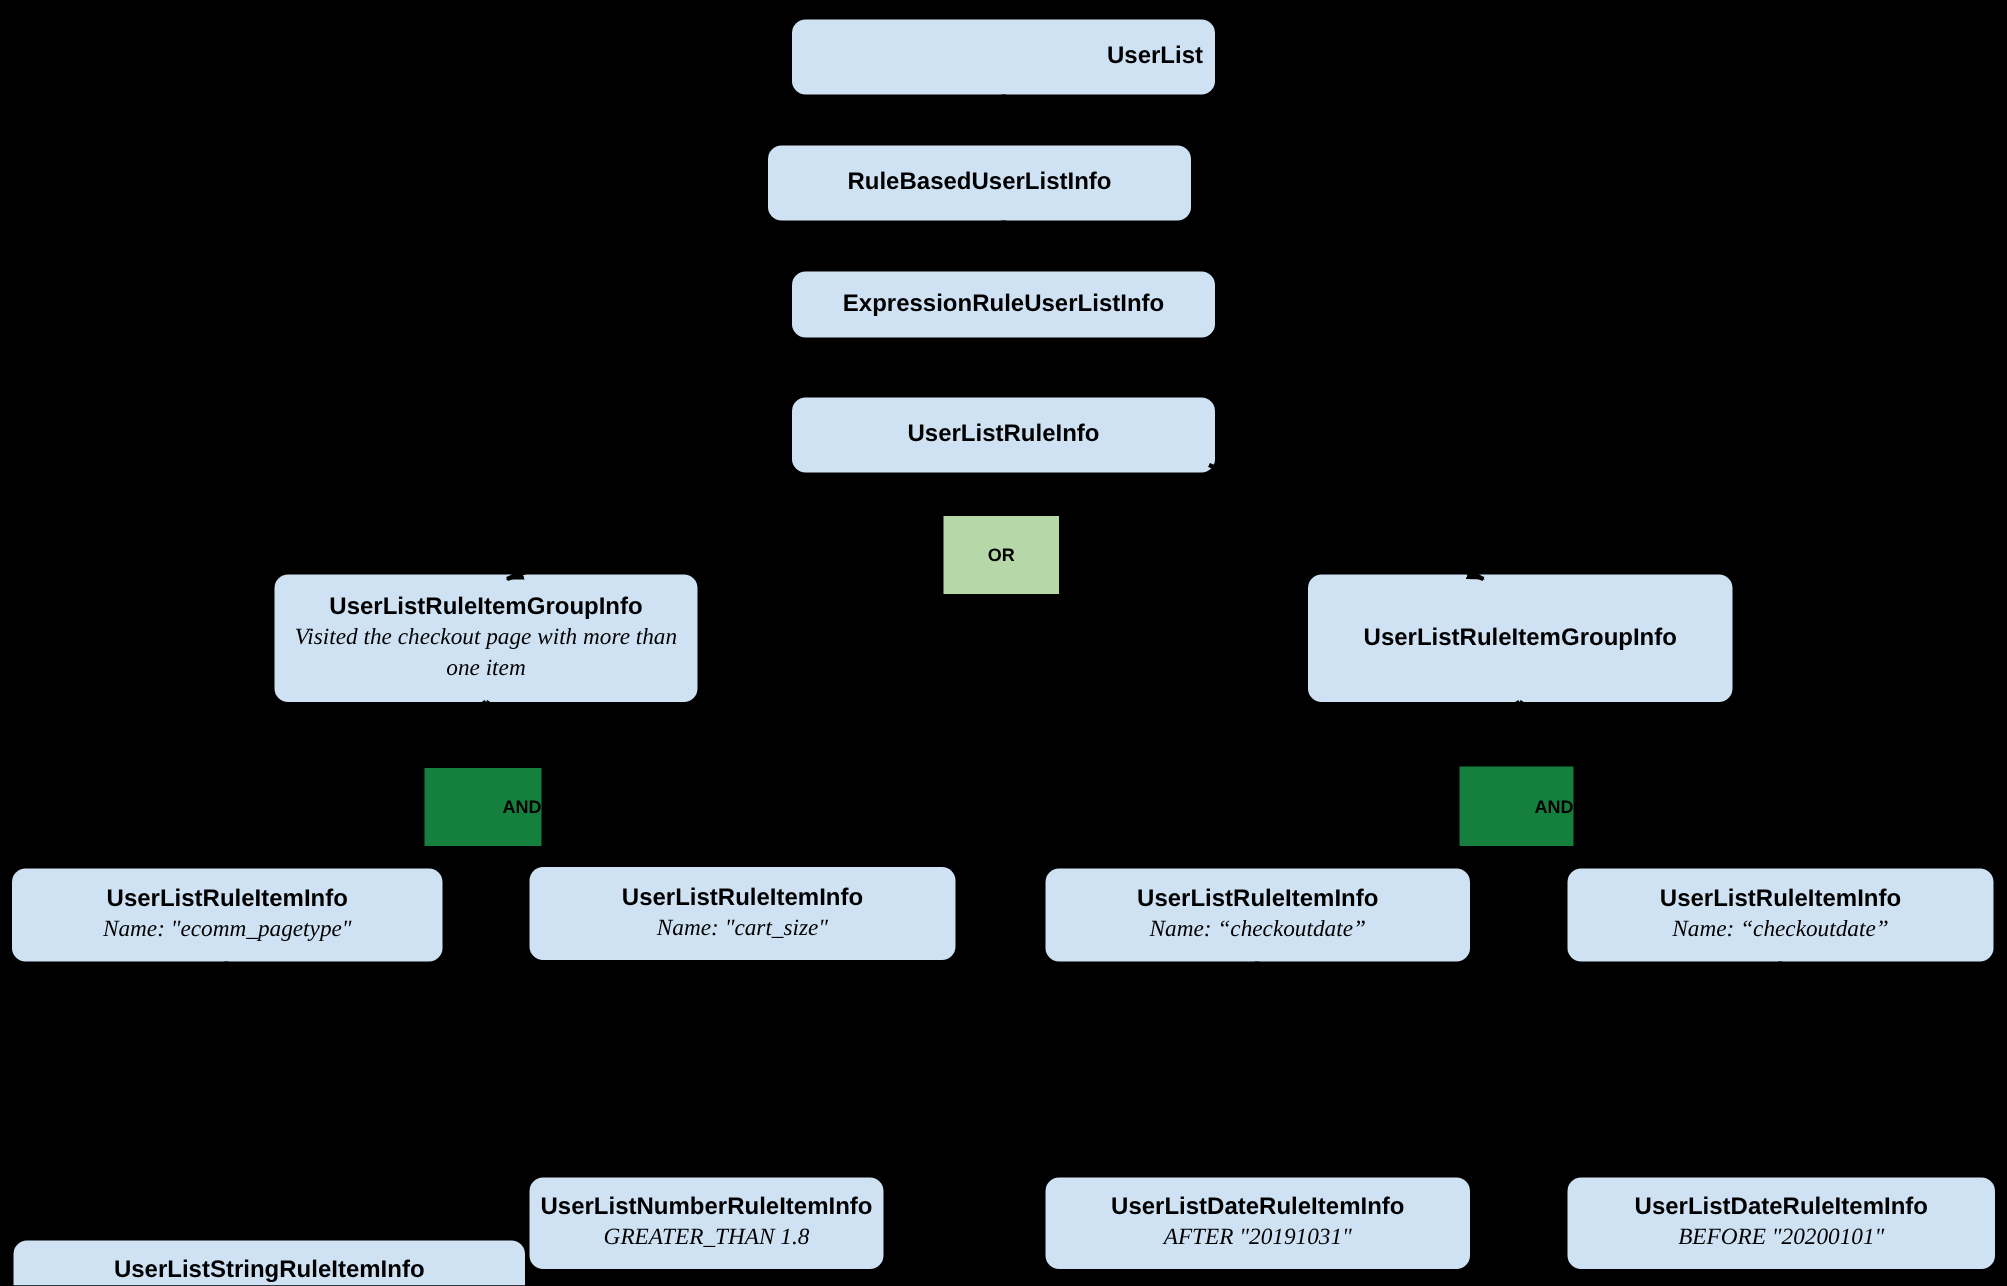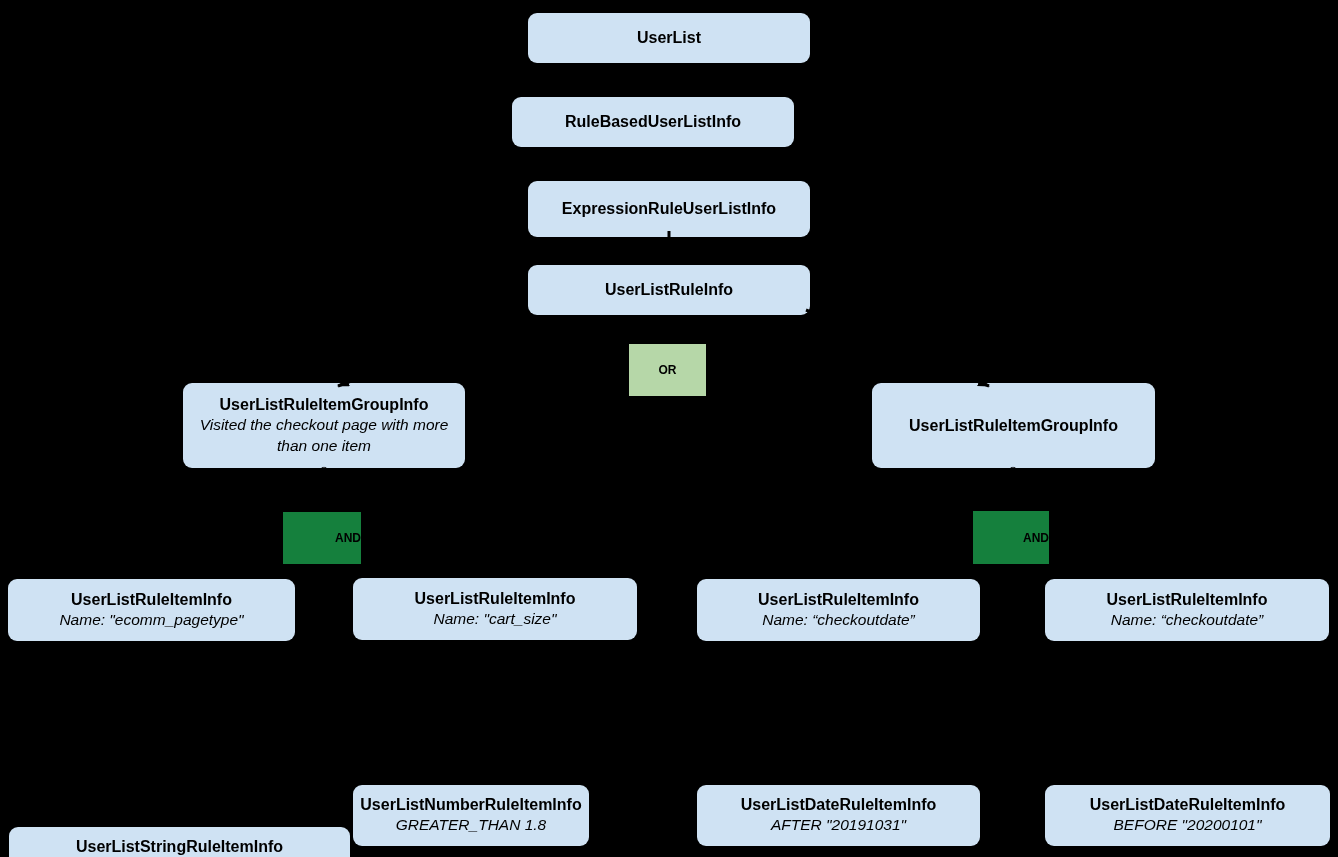--- a/index.html
+++ b/index.html
@@ -32,20 +32,21 @@
   .node .title {
     font-weight: 700;
     font-size: 16px;
     line-height: 1.25;
     white-space: nowrap;
   }
   .node .sub {
     font-style: italic;
     font-size: 15.5px;
     line-height: 1.3;
+    font-family: Liberation Serif, serif;
   }
   .op {
     position: absolute;
     display: flex;
     align-items: center;
     justify-content: center;
     font-weight: 700;
     font-size: 12px;
     box-sizing: border-box;
     z-index: 2;
@@ -81,29 +82,29 @@
       <line x1="324" y1="468" x2="492" y2="574" marker-end="url(#ah)"></line>
       <line x1="1013" y1="468" x2="842" y2="574" marker-end="url(#ah)"></line>
       <line x1="1013" y1="468" x2="1184" y2="574" marker-end="url(#ah)"></line>
       <line x1="151" y1="641" x2="151" y2="780" marker-end="url(#ah)"></line>
       <line x1="495" y1="641" x2="495" y2="780" marker-end="url(#ah)"></line>
       <line x1="838" y1="641" x2="838" y2="780" marker-end="url(#ah)"></line>
       <line x1="1187" y1="641" x2="1187" y2="780" marker-end="url(#ah)"></line>
     </g>
   </svg>
 
-  <div class="node" style="left:528px; top:13px; width:282px; height:50px;">
+  <div class="node" style="left:528px; top:13px; width:282px; height:50px;align-items:flex-end;">
     <div class="title">UserList</div>
   </div>
 
   <div class="node" style="left:512px; top:97px; width:282px; height:50px;">
     <div class="title">RuleBasedUserListInfo</div>
   </div>
 
-  <div class="node" style="left:528px; top:181px; width:282px; height:56px;">
+  <div class="node" style="left:528px; top:181px; width:282px; height:44px;">
     <div class="title">ExpressionRuleUserListInfo</div>
   </div>
 
   <div class="node" style="left:528px; top:265px; width:282px; height:50px;">
     <div class="title">UserListRuleInfo</div>
   </div>
 
   <div class="op or" style="left:629px; top:344px; width:77px; height:52px;">
     <span>OR</span>
   </div>

